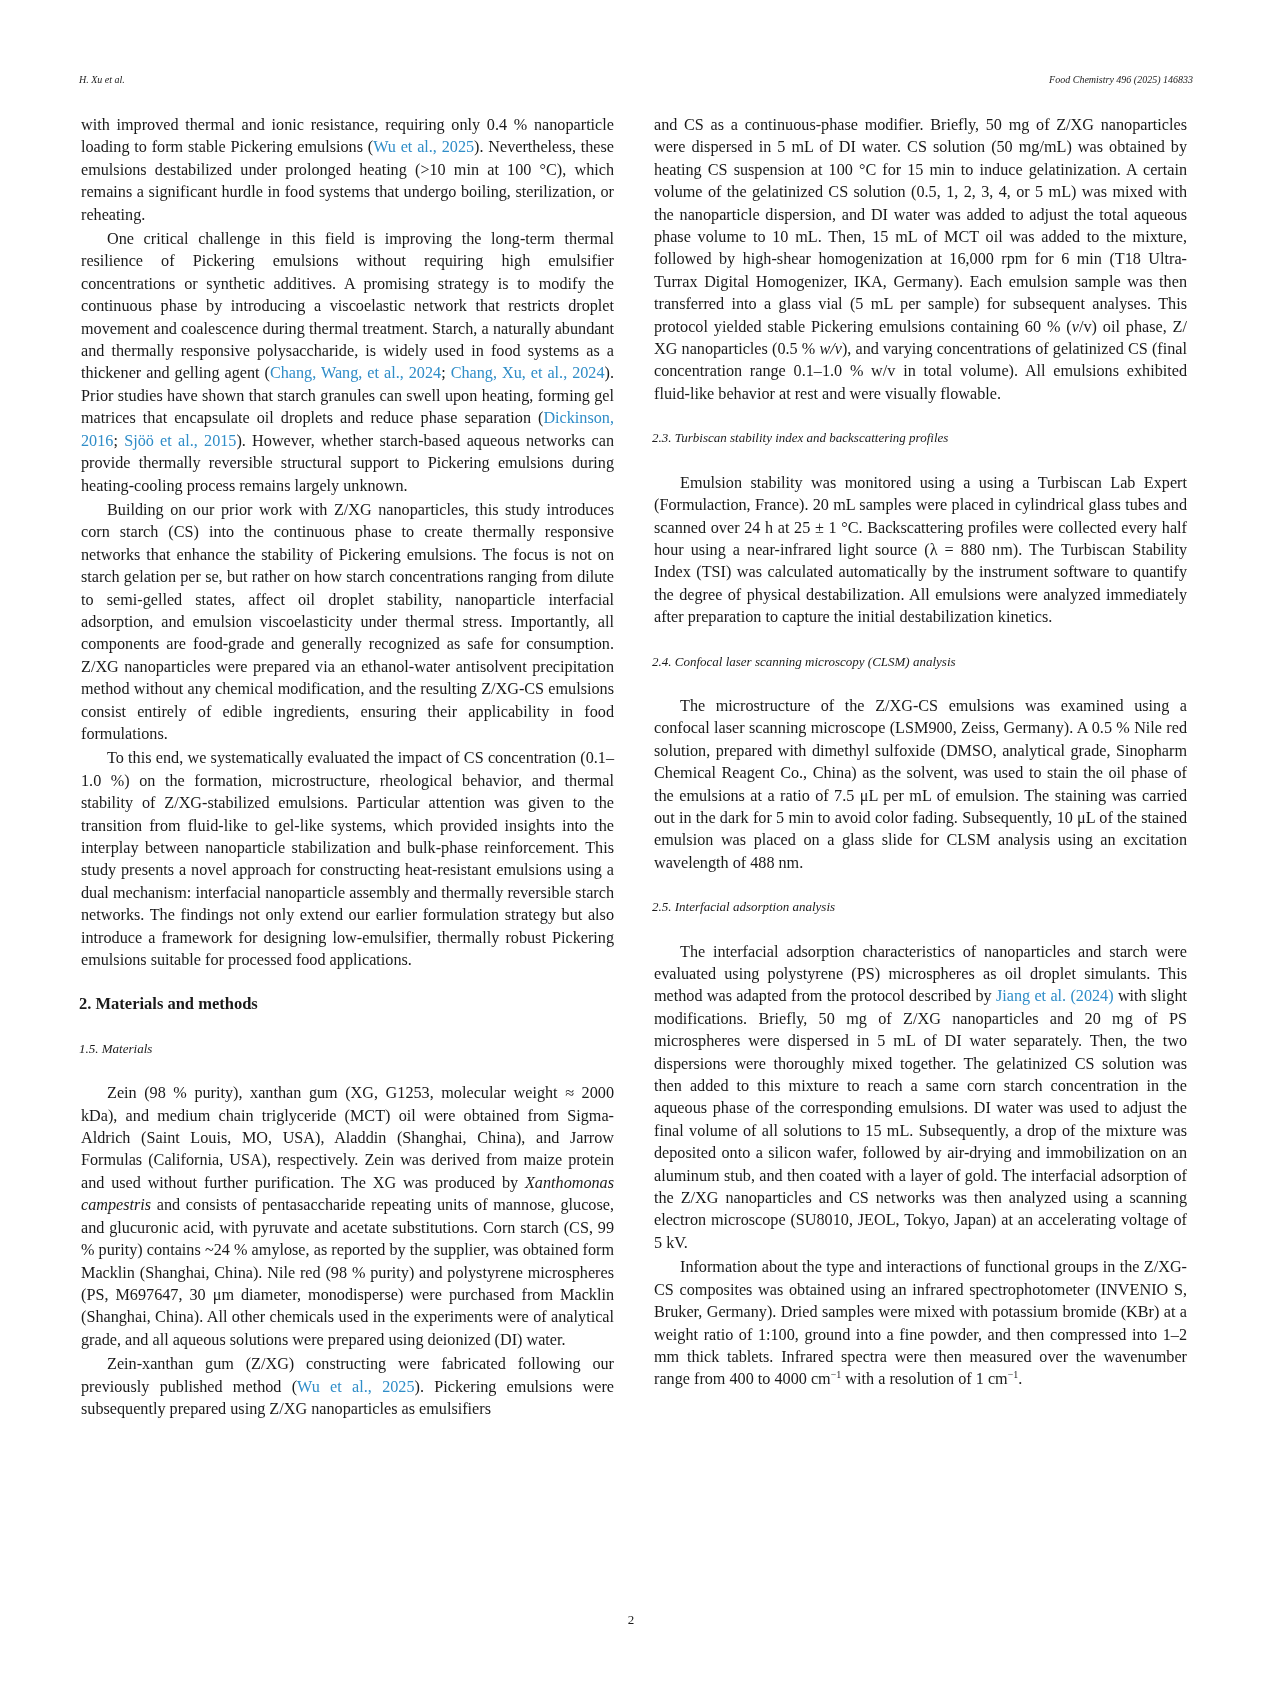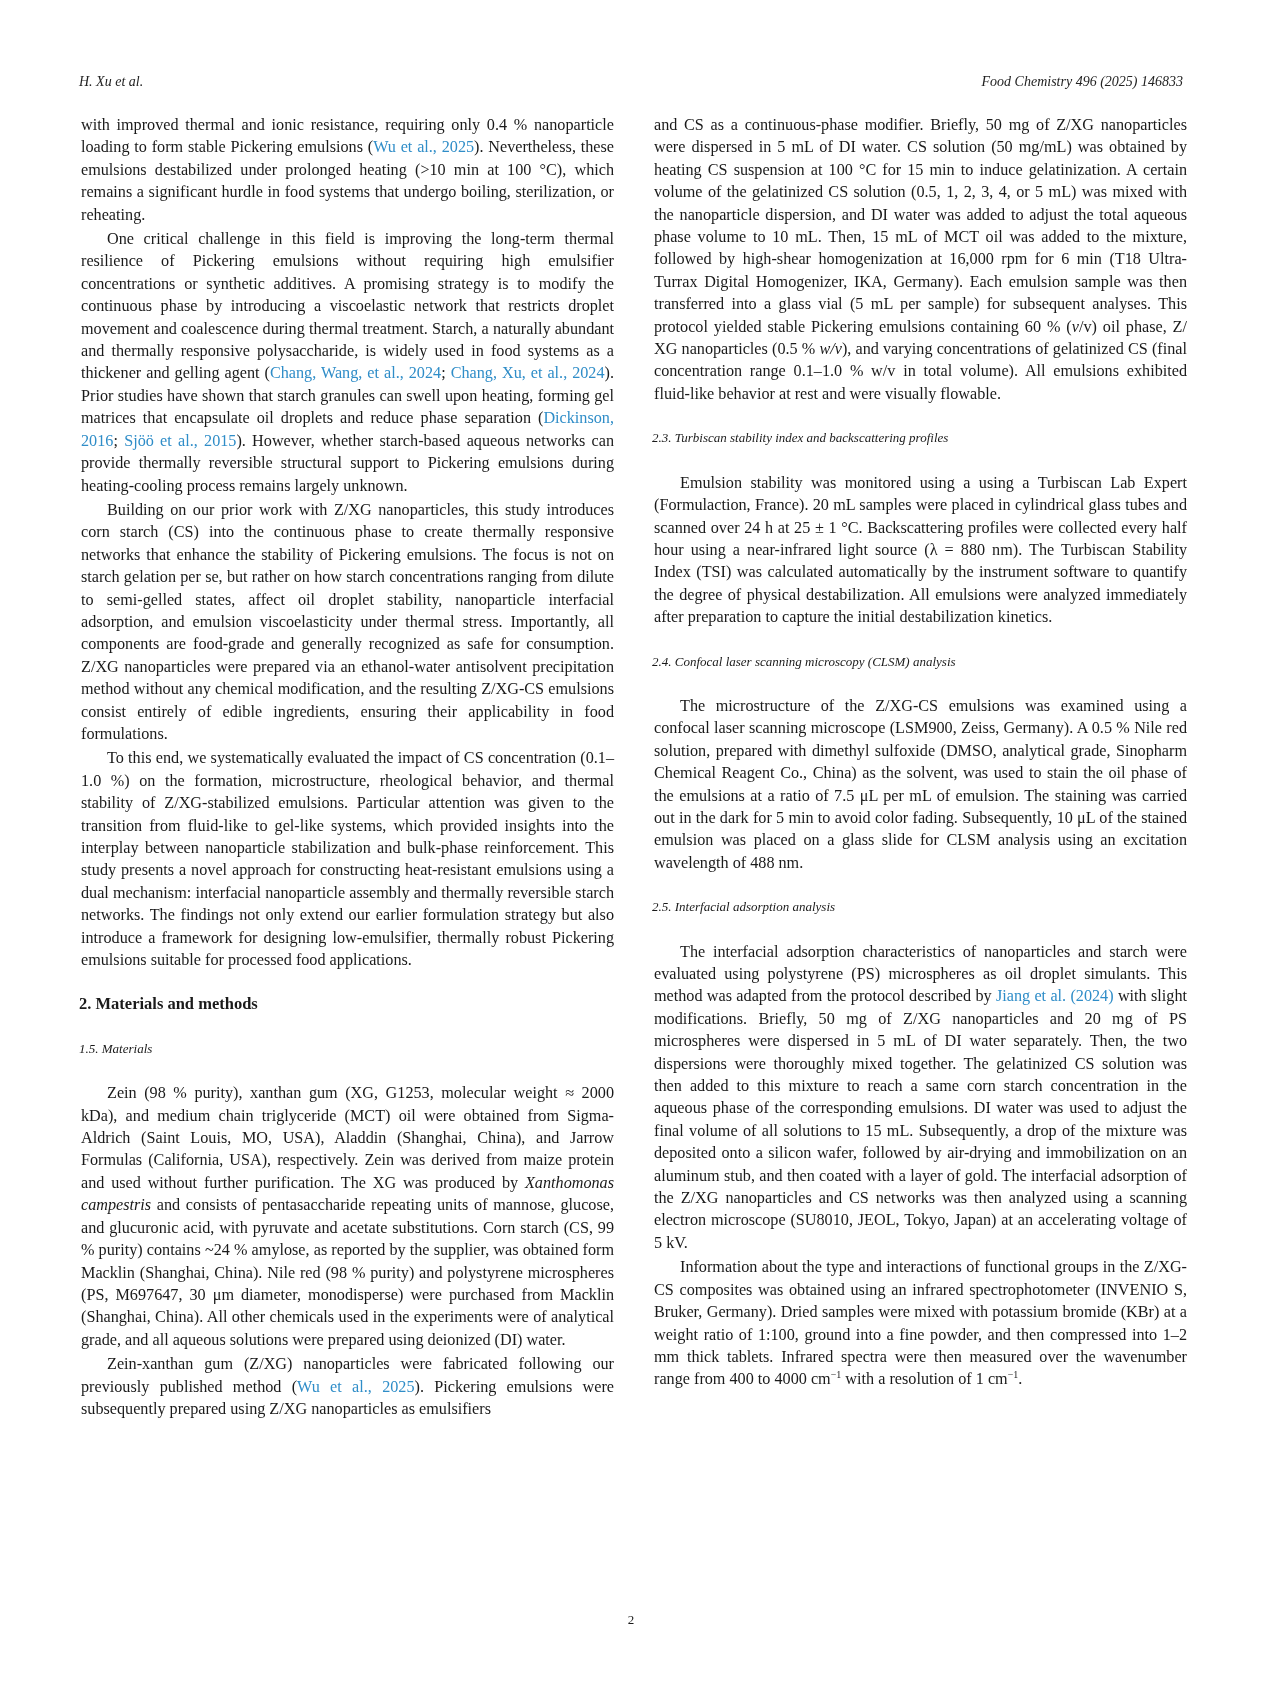--- a/index.html
+++ b/index.html
@@ -1,20 +1,20 @@
 <!DOCTYPE html>
 <html><head>
 <meta charset="utf-8">
 <style>
   html, body { margin: 0; padding: 0; background: #ffffff; }
   body { width: 1262px; height: 1683px; position: relative; overflow: hidden;
          font-family: "Liberation Serif", "DejaVu Serif", serif; color: #1a1a1a; }
-  .run-head { position: absolute; top: 74px; font-size: 14px; font-style: italic; color: #222; }
+  .run-head { position: absolute; top: 74px; font-size: 10px; font-style: italic; color: #222; }
   .run-head.left { left: 79px; }
-  .run-head.right { right: 79px; }
+  .run-head.right { right: 69px; }
   .col { position: absolute; top: 112px; width: 537px; font-size: 16.2px; line-height: 22.4px; }
   .col.left { left: 79px; }
   .col.right { left: 652px; width: 537px; }
   .col p { margin: 2px; text-align: justify; hyphens: manual; }
   .col p.indent { text-indent: 26px; }
   .sec { font-weight: bold; font-size: 16.5px; margin: 22px 0 14px 0; }
   .subsec { font-style: italic; font-size: 13px; margin: 22px 0 22px 0; }
   a.cite { color: #2f8dc8; text-decoration: none; }
   i.sp { font-style: italic; }
   sup { font-size: 10px; line-height: 0; }
@@ -27,21 +27,21 @@
 <div class="run-head right">Food Chemistry 496 (2025) 146833</div>
 
 <div class="col left">
   <p><span>with improved thermal and ionic resistance, requiring only 0.4 % nanoparticle loading to form stable Pickering emulsions (</span><a class="cite" style="color: rgb(47, 141, 200);">Wu et al., 2025</a><span>). Nevertheless, these emulsions destabilized under prolonged heating (&gt;10 min at 100 °C), which remains a significant hurdle in food systems that undergo boiling, sterilization, or reheating.</span></p>
   <p class="indent"><span>One critical challenge in this field is improving the long-term thermal resilience of Pickering emulsions without requiring high emulsifier concentrations or synthetic additives. A promising strategy is to modify the continuous phase by introducing a viscoelastic network that restricts droplet movement and coalescence during thermal treatment. Starch, a naturally abundant and thermally responsive polysaccharide, is widely used in food systems as a thickener and gelling agent (</span><a class="cite" style="color: rgb(47, 141, 200);">Chang, Wang, et al., 2024</a><span>; </span><a class="cite" style="color: rgb(47, 141, 200);">Chang, Xu, et al., 2024</a><span>). Prior studies have shown that starch granules can swell upon heating, forming gel matrices that encapsulate oil droplets and reduce phase separation (</span><a class="cite" style="color: rgb(47, 141, 200);">Dickinson, 2016</a><span>; </span><a class="cite" style="color: rgb(47, 141, 200);">Sjöö et al., 2015</a><span>). However, whether starch-based aqueous networks can provide thermally reversible structural support to Pickering emulsions during heating-cooling process remains largely unknown.</span></p>
   <p class="indent">Building on our prior work with Z/XG nanoparticles, this study in­troduces corn starch (CS) into the continuous phase to create thermally responsive networks that enhance the stability of Pickering emulsions. The focus is not on starch gelation per se, but rather on how starch concentrations ranging from dilute to semi-gelled states, affect oil droplet stability, nanoparticle interfacial adsorption, and emulsion viscoelasticity under thermal stress. Importantly, all components are food-grade and generally recognized as safe for consumption. Z/XG nanoparticles were prepared via an ethanol-water antisolvent precipi­tation method without any chemical modification, and the resulting Z/​XG-CS emulsions consist entirely of edible ingredients, ensuring their applicability in food formulations.</p>
   <p class="indent">To this end, we systematically evaluated the impact of CS concen­tration (0.1–1.0 %) on the formation, microstructure, rheological behavior, and thermal stability of Z/XG-stabilized emulsions. Particular attention was given to the transition from fluid-like to gel-like systems, which provided insights into the interplay between nanoparticle stabi­lization and bulk-phase reinforcement. This study presents a novel approach for constructing heat-resistant emulsions using a dual mech­anism: interfacial nanoparticle assembly and thermally reversible starch networks. The findings not only extend our earlier formulation strategy but also introduce a framework for designing low-emulsifier, thermally robust Pickering emulsions suitable for processed food applications.</p>
   <div class="sec">2.  Materials and methods</div>
   <div class="subsec">1.5.  Materials</div>
   <p class="indent"><span>Zein (98 % purity), xanthan gum (XG, G1253, molecular weight ≈ 2000 kDa), and medium chain triglyceride (MCT) oil were obtained from Sigma-Aldrich (Saint Louis, MO, USA), Aladdin (Shanghai, China), and Jarrow Formulas (California, USA), respectively. Zein was derived from maize protein and used without further purification. The XG was produced by </span><i class="sp">Xanthomonas campestris</i><span> and consists of pentasaccharide repeating units of mannose, glucose, and glucuronic acid, with pyruvate and acetate substitutions. Corn starch (CS, 99 % purity) contains ~24 % amylose, as reported by the supplier, was obtained form Macklin (Shanghai, China). Nile red (98 % purity) and polystyrene microspheres (PS, M697647, 30 μm diameter, monodisperse) were purchased from Macklin (Shanghai, China). All other chemicals used in the experiments were of analytical grade, and all aqueous solutions were prepared using deionized (DI) water.</span></p>
-  <p class="indent"><span>Zein-xanthan gum (Z/XG) nanoparticles were fabricated following our previously published method (</span><a class="cite" style="color: rgb(47, 141, 200);">Wu et al., 2025</a><span>). Pickering emulsions were subsequently prepared using Z/XG nanoparticles as emulsifiers</span></p>
+  <p class="indent"><span>Zein-xanthan gum (Z/XG) constructing were fabricated following our previously published method (</span><a class="cite" style="color: rgb(47, 141, 200);">Wu et al., 2025</a><span>). Pickering emulsions were subsequently prepared using Z/XG nanoparticles as emulsifiers</span></p>
 </div>
 
 <div class="col right">
   <p><span>and CS as a continuous-phase modifier. Briefly, 50 mg of Z/XG nano­particles were dispersed in 5 mL of DI water. CS solution (50 mg/mL) was obtained by heating CS suspension at 100 °C for 15 min to induce gelatinization. A certain volume of the gelatinized CS solution (0.5, 1, 2, 3, 4, or 5 mL) was mixed with the nanoparticle dispersion, and DI water was added to adjust the total aqueous phase volume to 10 mL. Then, 15 mL of MCT oil was added to the mixture, followed by high-shear ho­mogenization at 16,000 rpm for 6 min (T18 Ultra-Turrax Digital Ho­mogenizer, IKA, Germany). Each emulsion sample was then transferred into a glass vial (5 mL per sample) for subsequent analyses. This protocol yielded stable Pickering emulsions containing 60 % (</span><i>v</i><span>/v) oil phase, Z/​XG nanoparticles (0.5 % </span><i>w/v</i><span>), and varying concentrations of gelatinized CS (final concentration range 0.1–1.0 % w/v in total volume). All emulsions exhibited fluid-like behavior at rest and were visually flowable.</span></p>
   <div class="subsec">2.3.  Turbiscan stability index and backscattering profiles</div>
   <p class="indent">Emulsion stability was monitored using a using a Turbiscan Lab Expert (Formulaction, France). 20 mL samples were placed in cylindrical glass tubes and scanned over 24 h at 25 ± 1 °C. Backscattering profiles were collected every half hour using a near-infrared light source (λ = 880 nm). The Turbiscan Stability Index (TSI) was calculated automati­cally by the instrument software to quantify the degree of physical destabilization. All emulsions were analyzed immediately after prepa­ration to capture the initial destabilization kinetics.</p>
   <div class="subsec">2.4.  Confocal laser scanning microscopy (CLSM) analysis</div>
   <p class="indent">The microstructure of the Z/XG-CS emulsions was examined using a confocal laser scanning microscope (LSM900, Zeiss, Germany). A 0.5 % Nile red solution, prepared with dimethyl sulfoxide (DMSO, analytical grade, Sinopharm Chemical Reagent Co., China) as the solvent, was used to stain the oil phase of the emulsions at a ratio of 7.5 μL per mL of emulsion. The staining was carried out in the dark for 5 min to avoid color fading. Subsequently, 10 μL of the stained emulsion was placed on a glass slide for CLSM analysis using an excitation wavelength of 488 nm.</p>
   <div class="subsec">2.5.  Interfacial adsorption analysis</div>
   <p class="indent"><span>The interfacial adsorption characteristics of nanoparticles and starch were evaluated using polystyrene (PS) microspheres as oil droplet sim­ulants. This method was adapted from the protocol described by </span><a class="cite" style="color: rgb(47, 141, 200);">Jiang et al. (2024)</a><span> with slight modifications. Briefly, 50 mg of Z/XG nano­particles and 20 mg of PS microspheres were dispersed in 5 mL of DI water separately. Then, the two dispersions were thoroughly mixed together. The gelatinized CS solution was then added to this mixture to reach a same corn starch concentration in the aqueous phase of the corresponding emulsions. DI water was used to adjust the final volume of all solutions to 15 mL. Subsequently, a drop of the mixture was deposited onto a silicon wafer, followed by air-drying and immobiliza­tion on an aluminum stub, and then coated with a layer of gold. The interfacial adsorption of the Z/XG nanoparticles and CS networks was then analyzed using a scanning electron microscope (SU8010, JEOL, Tokyo, Japan) at an accelerating voltage of 5 kV.</span></p>

